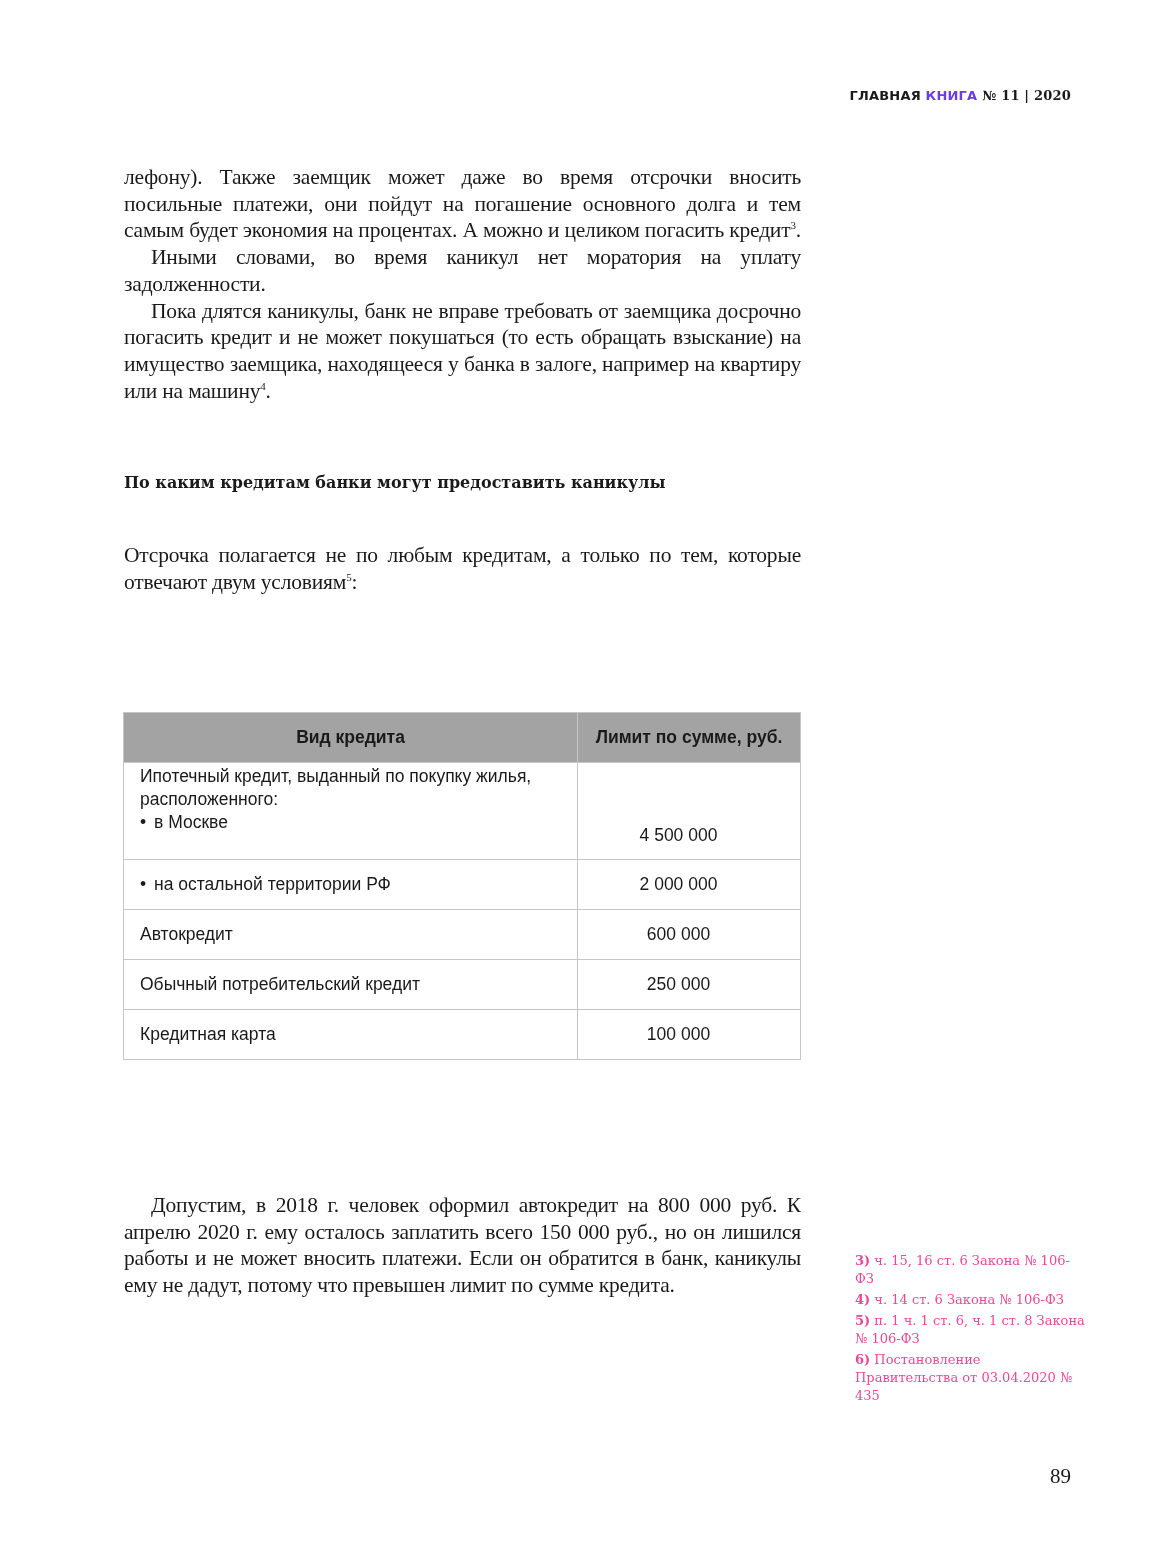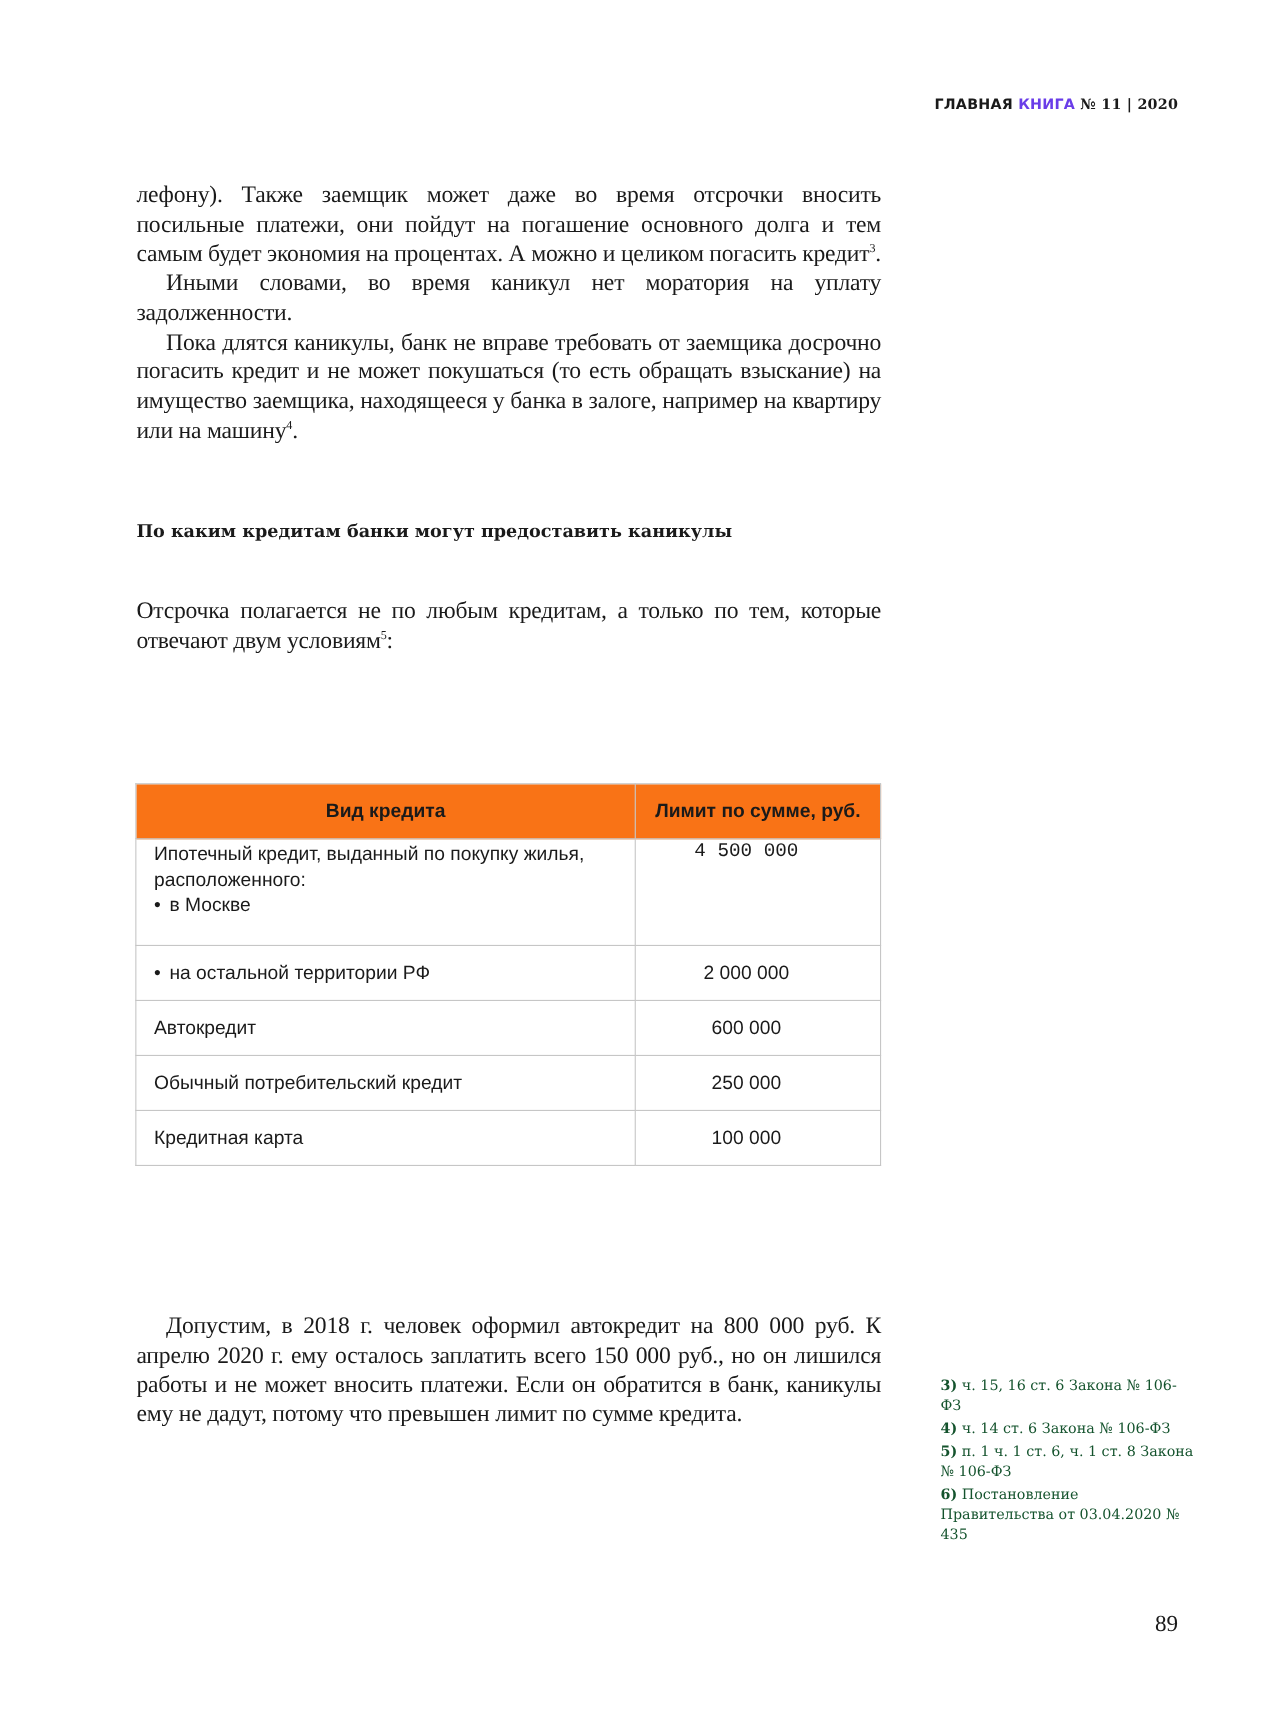--- a/index.html
+++ b/index.html
@@ -49,34 +49,34 @@
   table.limits {
     position: absolute; left: 123px; top: 712px; width: 678px;
     border-collapse: collapse;
     font-family: "Liberation Sans", "DejaVu Sans", sans-serif;
     font-size: 17.5px; color: #1a1a1a;
   }
   table.limits th, table.limits td {
     border: 1px solid #c6c6c6;
   }
   table.limits th {
-    background: #f97316; font-weight: bold; height: 49px;
+    background: #a3a3a3; font-weight: bold; height: 49px;
     font-size: 17.5px; text-align: center; padding: 0 8px;
   }
   table.limits td { vertical-align: top; }
   table.limits td.name { padding: 0 16px; width: 421px; }
   table.limits td.val { text-align: center; padding-right: 22px; }
   .cell-lines { line-height: 23px; }
   .bul { display: inline-block; width: 14px; }
   .bul-indent { padding-left: 14px; }
 
   .footnotes {
     position: absolute; left: 855px; top: 1252px; width: 230px;
     font-family: "DejaVu Serif", serif; font-size: 13px; line-height: 18px;
-    color: #14532d;
+    color: #ec4899;
   }
   .footnotes .fn { margin-bottom: 3px; }
   .footnotes b { font-weight: bold; }
 
   .page-number {
     position: absolute; top: 1464px; right: 92px;
     font-family: "Liberation Serif", "DejaVu Serif", serif; font-size: 21px;
   }
 </style>
 </head>
@@ -109,21 +109,21 @@
   </thead>
   <tbody>
     <tr style="height:97px;">
       <td class="name">
         <div class="cell-lines" style="padding-top:2px;">
           <div style="width:420px;">Ипотечный кредит, выданный по покупку жилья, расположенного:</div>
           <div><span class="bul">•</span><span>в Москве</span></div>
         </div>
       </td>
       <td class="val">
-          <div style="font-family:Liberation Mono, monospace;">4 500 000</div>
+          <div style="padding-top:61px;">4 500 000</div>
         </td>
     </tr>
     <tr style="height:50px;">
       <td class="name" style="vertical-align:middle;">
         <span class="bul">•</span><span>на остальной территории РФ</span>
       </td>
       <td class="val" style="vertical-align:middle;">2 000 000</td>
     </tr>
     <tr style="height:50px;">
       <td class="name" style="vertical-align:middle;">Автокредит</td>

